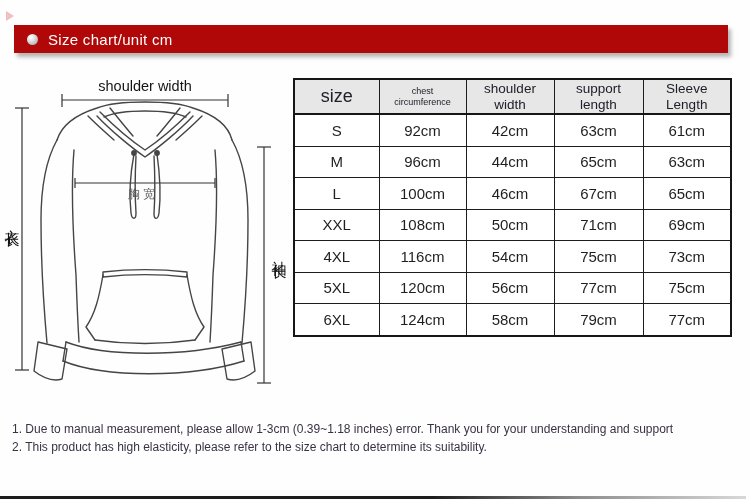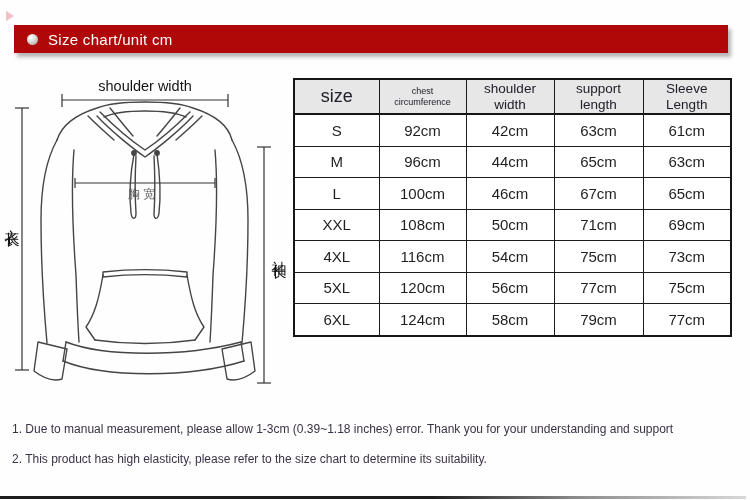--- a/index.html
+++ b/index.html
@@ -54,21 +54,21 @@
   }
   .size-table th.col-size  { font-size:18px; }
   .size-table th.col-chest { font-size:9px;text-align:center; }
   .size-table td {
     background:#ffffff; color:#1f1f1f; font-size:15px; height:30.5px;
   }
 
   
   .notes { position:absolute; left:12px; top:421px; color:#3a3244; font-size:12px; line-height:17px; }
   .note-1 { width:694px; }
-  .note-2 { width:600px; margin-top:13px; }
+  .note-2 { width:600px; margin-top:1px; }
 
   .bottom-strip {
     position:absolute; left:0; top:496px; width:746px; height:3px;
     background:linear-gradient(to right, #1d1d1d 0%, #1d1d1d 58%, #8f8f8f 78%, #d8d8d8 100%);
   }
 </style>
 </head>
 <body>
 
 <div id="screen">

